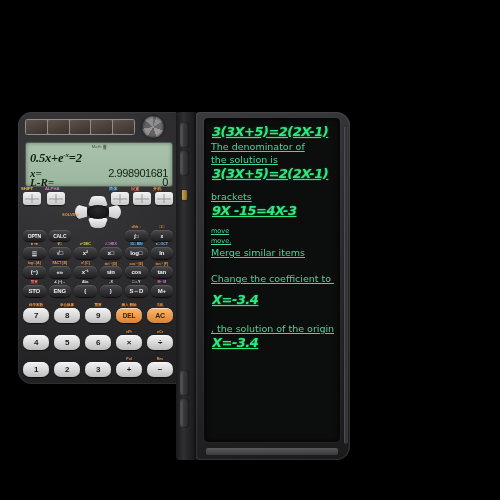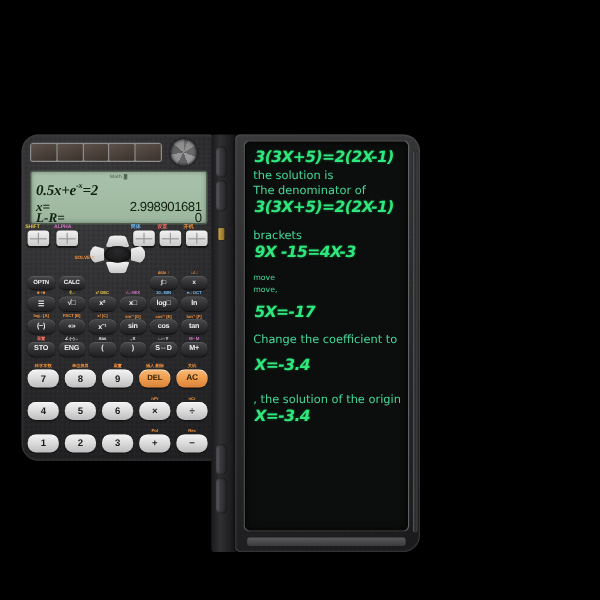--- a/index.html
+++ b/index.html
@@ -150,21 +150,21 @@
     background:#0b0e0c;border-radius:4px;
     box-shadow:inset 0 0 6px rgba(0,0,0,.9),0 0 1px #6a6a6a;
     overflow:hidden;padding:5px 6px;box-sizing:border-box;
   }
   #stylus{position:absolute;right:2px;top:14px;width:4px;height:318px;border-radius:3px;
     background:linear-gradient(90deg,#5a5a5e,#2a2a2e 50%,#444448);
     box-shadow:0 0 1px #000;}
   #tablet-foot{position:absolute;left:10px;right:12px;bottom:5px;height:7px;
     background:linear-gradient(180deg,#7a7a7c,#4a4a4c);border-radius:2px;opacity:.65;}
 
-  .hw{color:#2fe37f;font-family:"DejaVu Sans",sans-serif;display:block;}
+  .hw{color:#2fe37f;font-family:"DejaVu Sans",sans-serif;display:block;text-decoration:underline;}
   .hw.script{font-style:italic;font-weight:700;font-size:13px;letter-spacing:-.5px;
     color:#2ee87e;margin:1px 0 2px 2px;text-shadow:0 0 2px rgba(47,227,127,.45);}
   .hw.note{font-size:9.5px;font-weight:400;color:#45d79a;line-height:11px;margin:2px 0 1px 1px;
     white-space:nowrap;}
   .hw.note.sm{font-size:6.5px;line-height:7.5px;}
   .hw.clip{overflow:hidden;}
   .sp{height:6px;}
 </style>
 </head>
 <body>
@@ -425,31 +425,31 @@
       <div class="hinge-barrel" id="hb1"></div>
       <div class="hinge-barrel" id="hb2"></div>
       <div id="stylus-clip"></div>
       <div class="hinge-barrel" id="hb3"></div>
       <div class="hinge-barrel" id="hb4"></div>
     </div>
 
     <div id="tablet">
       <div id="screen">
         <span class="hw script clip">3(3X+5)=2(2X-1)</span>
+        <span class="hw note">The denominator of</span>
         <span class="hw note">the solution is</span>
-        <span class="hw note">The denominator of</span>
         <span class="hw script clip">3(3X+5)=2(2X-1)</span>
         <div class="sp"></div>
         <span class="hw note">brackets</span>
         <span class="hw script clip">9X -15=4X-3</span>
         <div class="sp"></div>
         <span class="hw note sm">move</span>
         <span class="hw note sm">move,</span>
-        <div class="sp"></div>
-        <span class="hw script clip">5X=-17</span>
+        <span class="hw note">Merge similar items</span>
+        <div class="sp"></div>
         <div class="sp"></div>
         <span class="hw note clip">Change the coefficient to 1</span>
         <div class="sp"></div>
         <span class="hw script clip">X=-3.4</span>
         <div class="sp"></div>
           <div class="sp"></div>
         <span class="hw note clip">, the solution of the original</span>
         <span class="hw script clip">X=-3.4</span>
       </div>
       <div id="stylus"></div>

